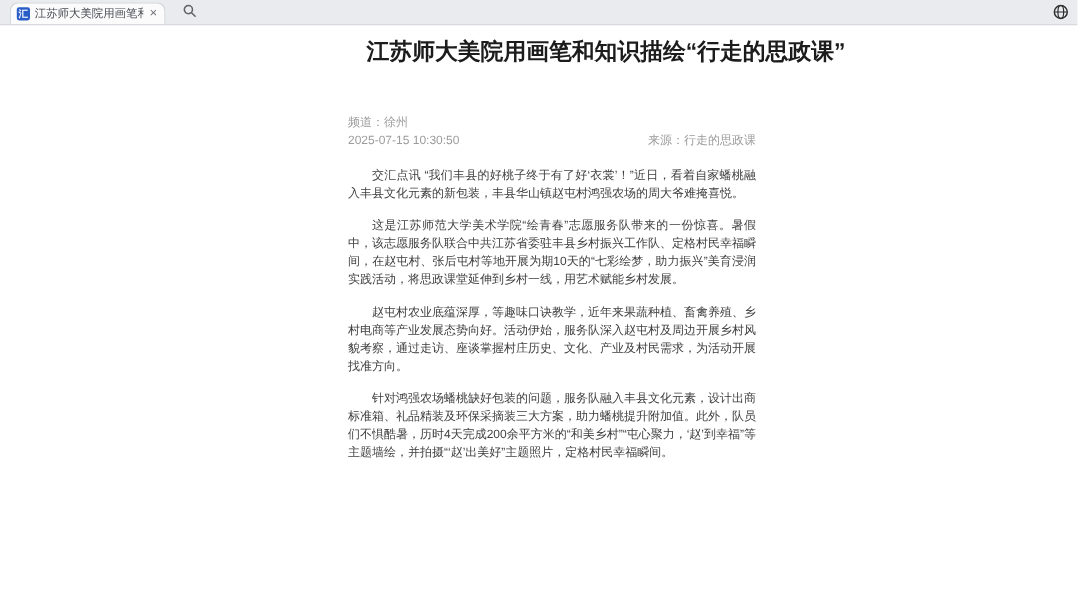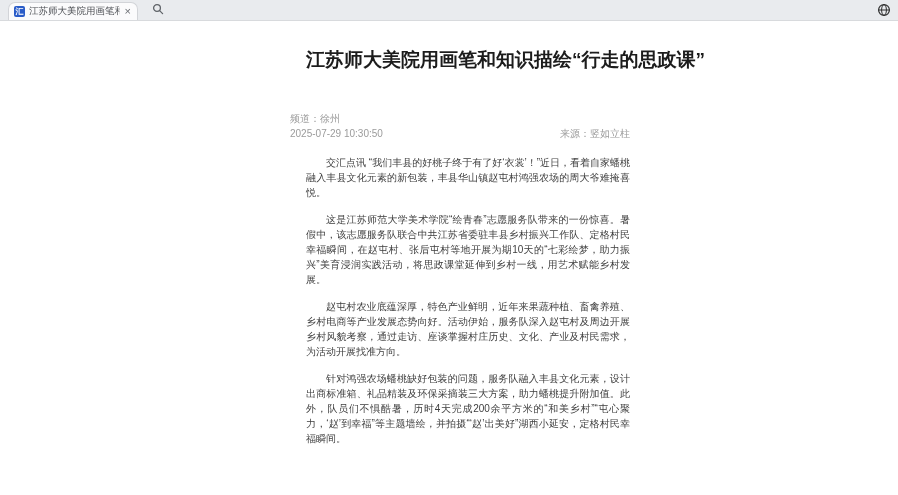--- a/index.html
+++ b/index.html
@@ -53,34 +53,35 @@
     width: 14px; height: 14px; cursor: pointer;
   }
 
   
   .page {
     padding: 11px 0 0 290px;
     width: 898px;
   }
   .article { width: 340px; }
   h1.article-title {
-    margin: 16px; width: 430px;
+    margin: 0; width: 430px;
     font-size: 19px; line-height: 24px;
     color: #1c1c1c; font-weight: bold;
     white-space: nowrap;
+    text-align: center;
   }
   .meta { margin-top: 9px; font-size: 10px; color: #9b9b9b; }
   .meta-channel { line-height: 13px; margin-top: 40px; }
   .meta-row {
     display: flex; justify-content: space-between;
     margin-top: 2px; line-height: 13px;
   }
   .article-body { margin-top: 15px; }
   .article-body p {
-    margin: 0 0 12px 16px;
+    margin: 0 0 12px 0;
     font-size: 10px; line-height: 15px;
     color: #3e3e3e;
     text-align: justify;
     text-indent: 2em;
   }
 </style>
 </head>
 <body>
 
 <div class="tabbar">
@@ -104,25 +105,25 @@
   </div>
 </div>
 
 <div class="page">
   <div class="article">
     <h1 class="article-title">江苏师大美院用画笔和知识描绘“行走的思政课”</h1>
 
     <div class="meta">
       <div class="meta-channel">频道：徐州</div>
       <div class="meta-row">
-        <span class="meta-date">2025-07-29 10:30:50</span>
-        <span class="meta-source">来源：竖如立柱</span>
+        <span class="meta-date">2025-07-15 10:30:50</span>
+        <span class="meta-source">来源：行走的思政课</span>
       </div>
     </div>
 
     <div class="article-body" id="article-body">
         <p>交汇点讯 “我们丰县的好桃子终于有了好‘衣裳’！”近日，看着自家蟠桃融入丰县文化元素的新包装，丰县华山镇赵屯村鸿强农场的周大爷难掩喜悦。</p>
         <p>这是江苏师范大学美术学院“绘青春”志愿服务队带来的一份惊喜。暑假中，该志愿服务队联合中共江苏省委驻丰县乡村振兴工作队、定格村民幸福瞬间，在赵屯村、张后屯村等地开展为期10天的“七彩绘梦，助力振兴”美育浸润实践活动，将思政课堂延伸到乡村一线，用艺术赋能乡村发展。</p>
-        <p>赵屯村农业底蕴深厚，特色产业鲜明，近年来果蔬种植、畜禽养殖、乡村电商等产业发展态势向好。活动伊始，服务队深入赵屯村及周边开展乡村风貌考察，通过走访、座谈掌握村庄历史、文化、产业及村民需求，为活动开展找准方向。</p>
-        <p>针对鸿强农场蟠桃缺好包装的问题，服务队融入丰县文化元素，设计出商标准箱、礼品精装及环保采摘装三大方案，助力蟠桃提升附加值。此外，队员们不惧酷暑，历时4天完成200余平方米的“和美乡村”“屯心聚力，‘赵’到幸福”等主题墙绘，并拍摄“‘赵’出美好”湖西小延安，定格村民幸福瞬间。</p>
+        <p>赵屯村农业底蕴深厚，等趣味口诀教学，近年来果蔬种植、畜禽养殖、乡村电商等产业发展态势向好。活动伊始，服务队深入赵屯村及周边开展乡村风貌考察，通过走访、座谈掌握村庄历史、文化、产业及村民需求，为活动开展找准方向。</p>
+        <p>针对鸿强农场蟠桃缺好包装的问题，服务队融入丰县文化元素，设计出商标准箱、礼品精装及环保采摘装三大方案，助力蟠桃提升附加值。此外，队员们不惧酷暑，历时4天完成200余平方米的“和美乡村”“屯心聚力，‘赵’到幸福”等主题墙绘，并拍摄“‘赵’出美好”主题照片，定格村民幸福瞬间。</p>
       </div>
   </div>
 </div>
 
 </body></html>

